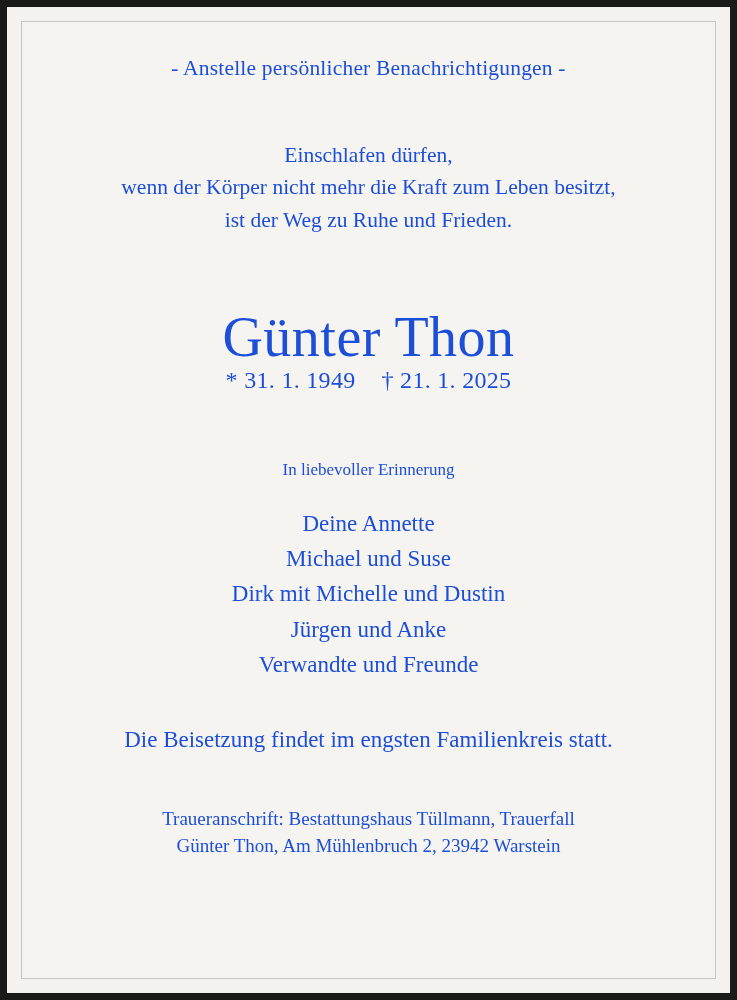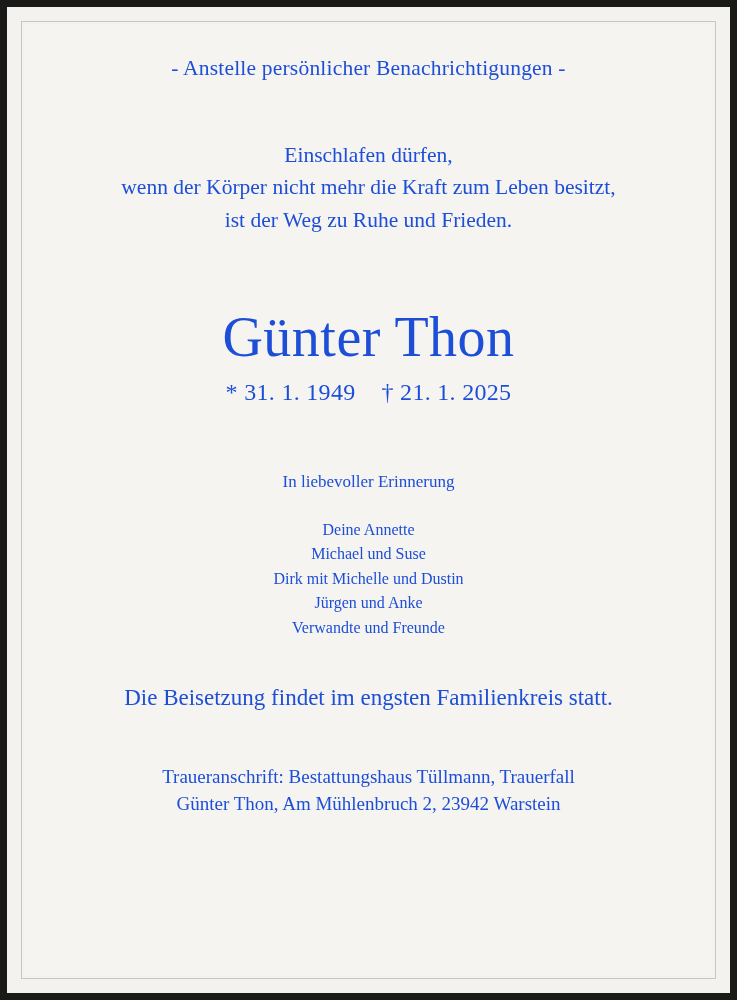--- a/index.html
+++ b/index.html
@@ -67,35 +67,34 @@
     white-space: nowrap;
   }
   .name {
     margin-top: 72px;
     font-size: 56px;
     letter-spacing: 0.5px;
     line-height: 1.05;
     font-weight: normal;
   }
   .dates {
-    margin-top: 12px;
     font-size: 24px;
     letter-spacing: 0.3px;
   }
   .dates .sep {
     display: inline-block;
     width: 26px;
   }
   .memory {
     margin-top: 66px;
     font-size: 17px;
   }
   .family {
     margin-top: 26px;
-    font-size: 16px;
+    font-size: 23px;
     line-height: 1.54;
   }
   .burial {
     margin-top: 44px;
     font-size: 23px;
   }
   .contact {
     margin-top: 52px;
     font-size: 19px;
     line-height: 1.45;

